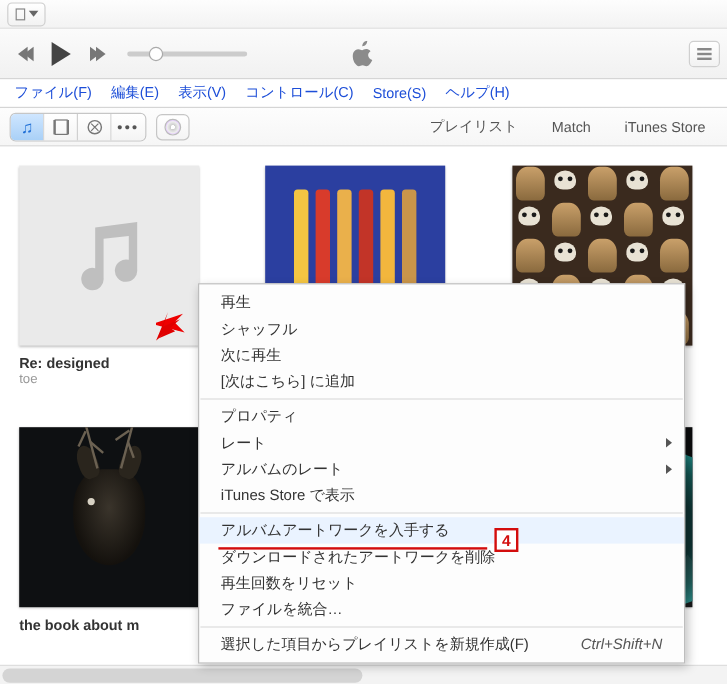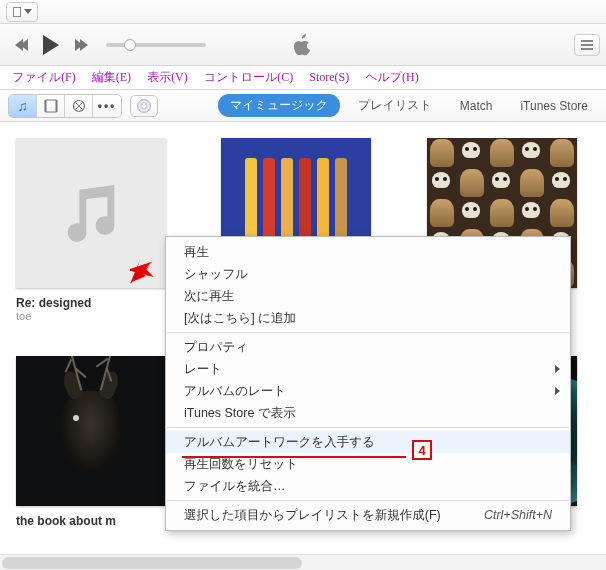--- a/index.html
+++ b/index.html
@@ -62,21 +62,21 @@
     display:flex;flex-direction:column;align-items:center;justify-content:center;gap:2px;
   }
   .miniview span{width:12px;height:2px;background:#888;display:block;}
 
   
   .menubar{
     height:24px;background:#fff;border-bottom:1px solid #d5d5d5;
     display:flex;align-items:center;padding:0 6px;gap:4px;
     font-size:12px;
   }
-  .menubar .mi{padding:2px 6px;color:#a21caf;font-family:Liberation Serif, serif;}
+  .menubar .mi{padding:2px 6px;color:#1d4ed8;}
   
   
   .toolbar{
     height:32px;background:linear-gradient(#fdfdfd,#f6f6f6);
     border-bottom:1px solid #d9d9d9;
     display:flex;align-items:center;padding:0 8px;gap:8px;
   }
   .seggroup{display:flex;border:1px solid #c6c6c6;border-radius:5px;overflow:hidden;}
   .seg{width:28px;height:22px;display:flex;align-items:center;justify-content:center;border-right:1px solid #d0d0d0;background:linear-gradient(#fff,#f4f4f4);}
   .seg:last-child{border-right:none;}
@@ -254,21 +254,20 @@
         </svg>
     </div>
     <div class="seg">
       <span class="dots">•••</span>
     </div>
   </div>
   <div class="cd-btn">
     <div class="cd"></div>
   </div>
   <div class="flex"></div>
-  <div class="pill active">マイミュージック</div>
   <div class="linkbtn">プレイリスト</div>
   <div class="linkbtn">Match</div>
   <div class="linkbtn">iTunes Store</div>
 </div>
 
 <div class="content">
   <div class="grid">
 
     <div class="album">
       <div class="art art-placeholder">
@@ -494,20 +493,21 @@
   <div class="ctx-item">シャッフル</div>
   <div class="ctx-item">次に再生</div>
   <div class="ctx-item">[次はこちら] に追加</div>
   <div class="ctx-sep"></div>
   <div class="ctx-item">プロパティ</div>
   <div class="ctx-item ctx-sub">レート</div>
   <div class="ctx-item ctx-sub">アルバムのレート</div>
   <div class="ctx-item">iTunes Store で表示</div>
   <div class="ctx-sep"></div>
   <div class="ctx-item hover">アルバムアートワークを入手する</div>
+  <div class="ctx-item">ダウンロードされたアートワークを削除</div>
   <div class="ctx-item">再生回数をリセット</div>
   <div class="ctx-item">ファイルを統合…</div>
   <div class="ctx-sep"></div>
   <div class="ctx-item">
     <span>選択した項目からプレイリストを新規作成(F)</span>
     <span class="ctx-shortcut">Ctrl+Shift+N</span>
   </div>
 </div>
 
 <div class="hl-underline"></div>

